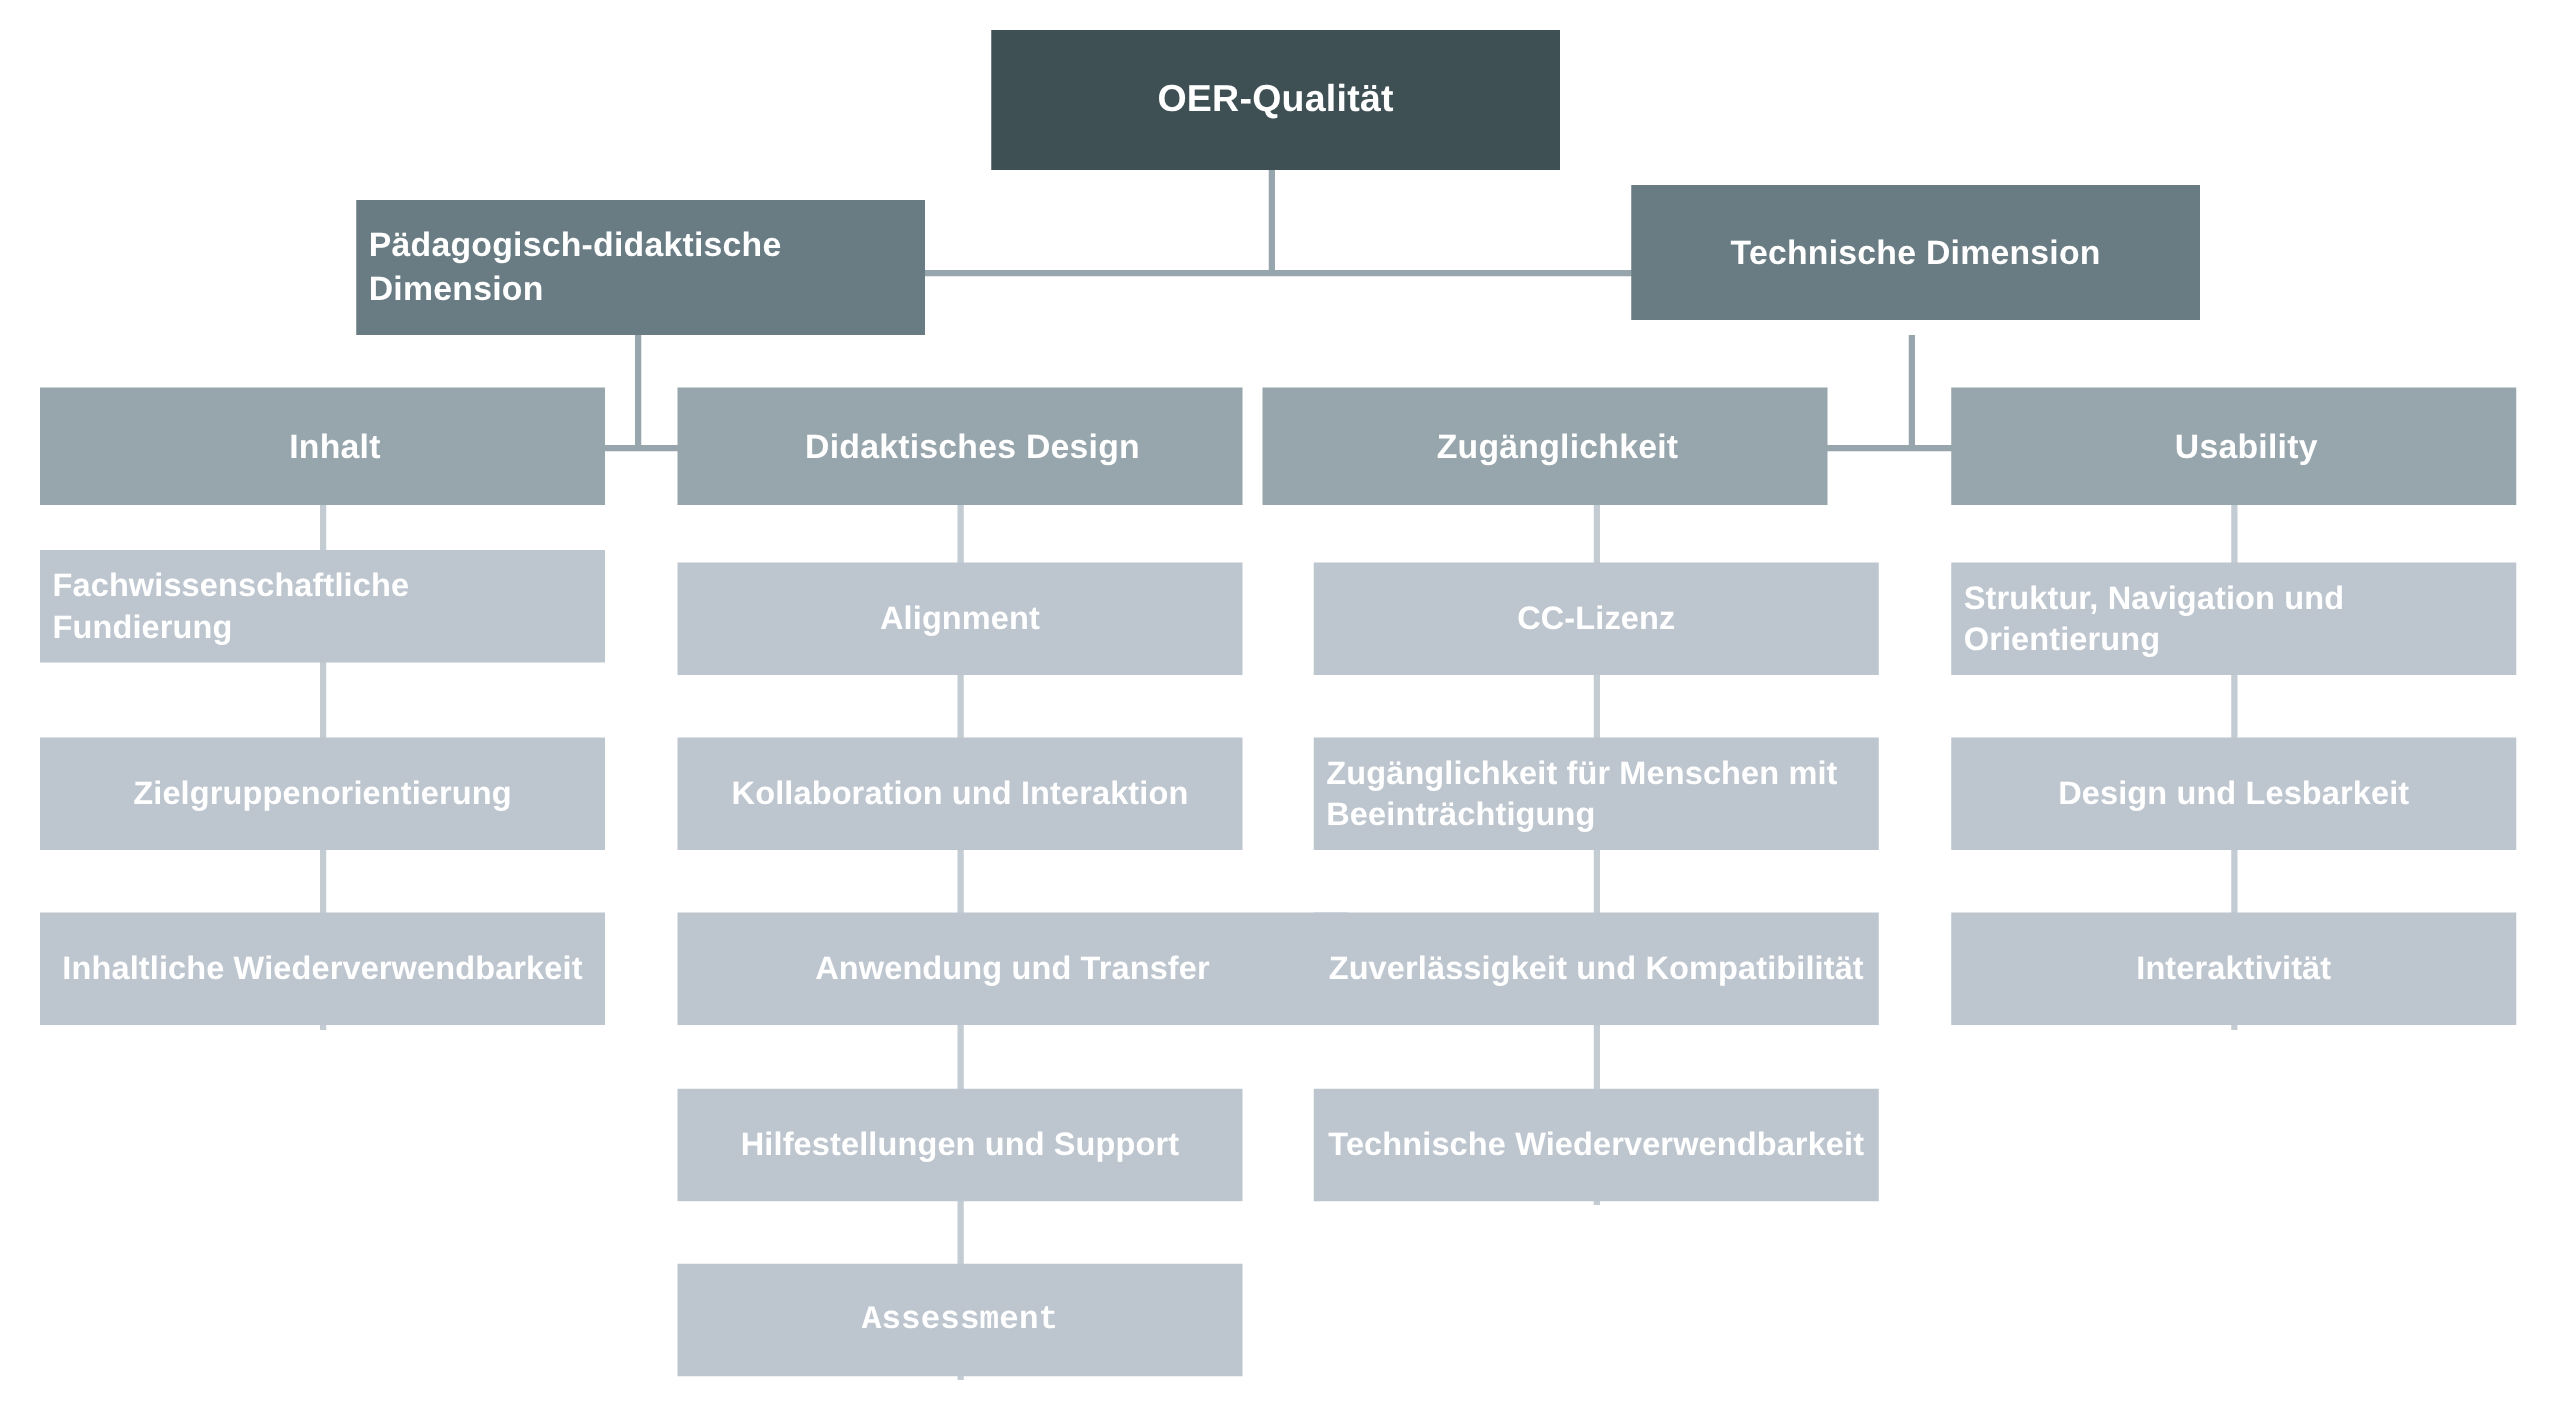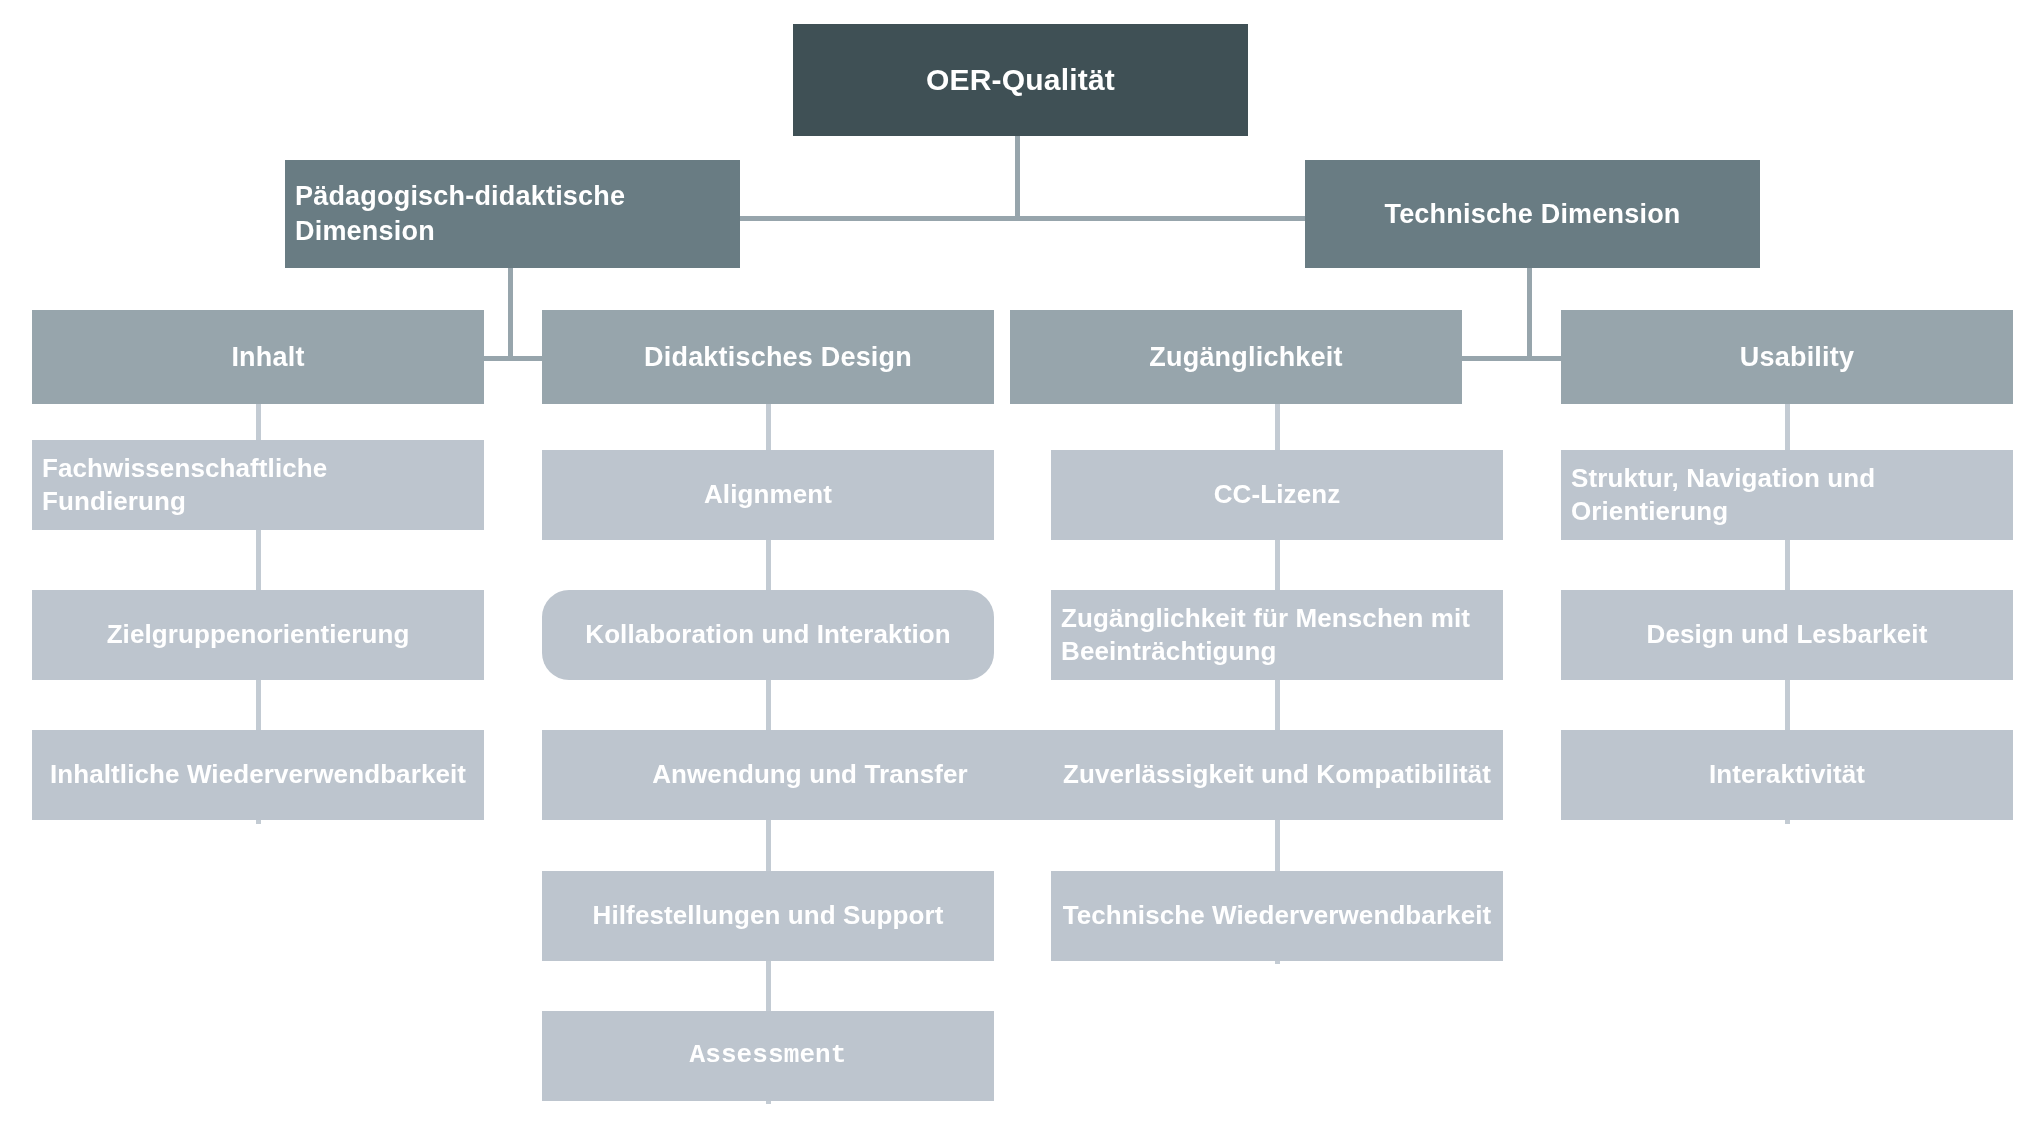--- a/index.html
+++ b/index.html
@@ -63,21 +63,21 @@
 
   <div class="conn vert light" style="left:1785px; top:404px; height:420px;"></div>
 
   <div class="node lvl1" style="left:793px; top:24px; width:455px; height:112px;">
     <span>OER-Qualität</span>
   </div>
 
   <div class="node lvl2" style="left:285px; top:160px; width:455px; height:108px;">
     <span>Pädagogisch-didaktische Dimension</span>
   </div>
-  <div class="node lvl2" style="left:1305px; top:160px; width:455px; height:108px;">
+  <div class="node lvl2" style="left:1305px; top:148px; width:455px; height:108px;">
     <span>Technische Dimension</span>
   </div>
 
   <div class="node lvl3" style="left:32px; top:310px; width:452px; height:94px;">
     <span>Inhalt</span>
   </div>
   <div class="node lvl3" style="left:542px; top:310px; width:452px; height:94px;">
     <span>Didaktisches Design</span>
   </div>
   <div class="node lvl3" style="left:1010px; top:310px; width:452px; height:94px;">
@@ -93,21 +93,21 @@
   <div class="node lvl4" style="left:32px; top:590px; width:452px; height:90px;">
     <span>Zielgruppenorientierung</span>
   </div>
   <div class="node lvl4" style="left:32px; top:730px; width:452px; height:90px;">
     <span>Inhaltliche Wiederverwendbarkeit</span>
   </div>
 
   <div class="node lvl4" style="left:542px; top:450px; width:452px; height:90px;">
     <span>Alignment</span>
   </div>
-  <div class="node lvl4" style="left:542px; top:590px; width:452px; height:90px;border-radius:27px;">
+  <div class="node lvl4" style="left:542px; top:590px; width:452px; height:90px;">
     <span>Kollaboration und Interaktion</span>
   </div>
   <div class="node lvl4" style="left:542px; top:730px; width:536px; height:90px;">
     <span>Anwendung und Transfer</span>
   </div>
   <div class="node lvl4" style="left:542px; top:871px; width:452px; height:90px;">
     <span>Hilfestellungen und Support</span>
   </div>
   <div class="node lvl4" style="left:542px; top:1011px; width:452px; height:90px;font-family:Liberation Mono, monospace;">
     <span>Assessment</span>

